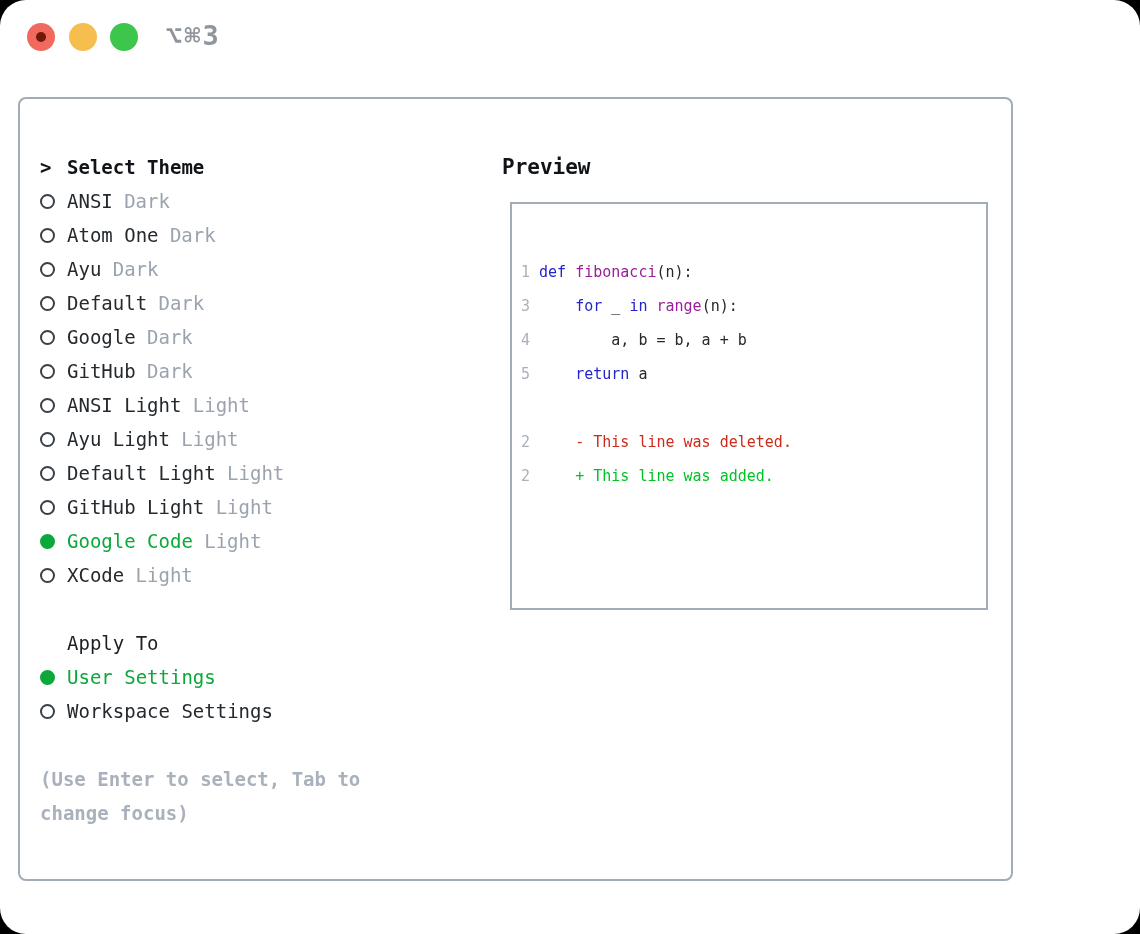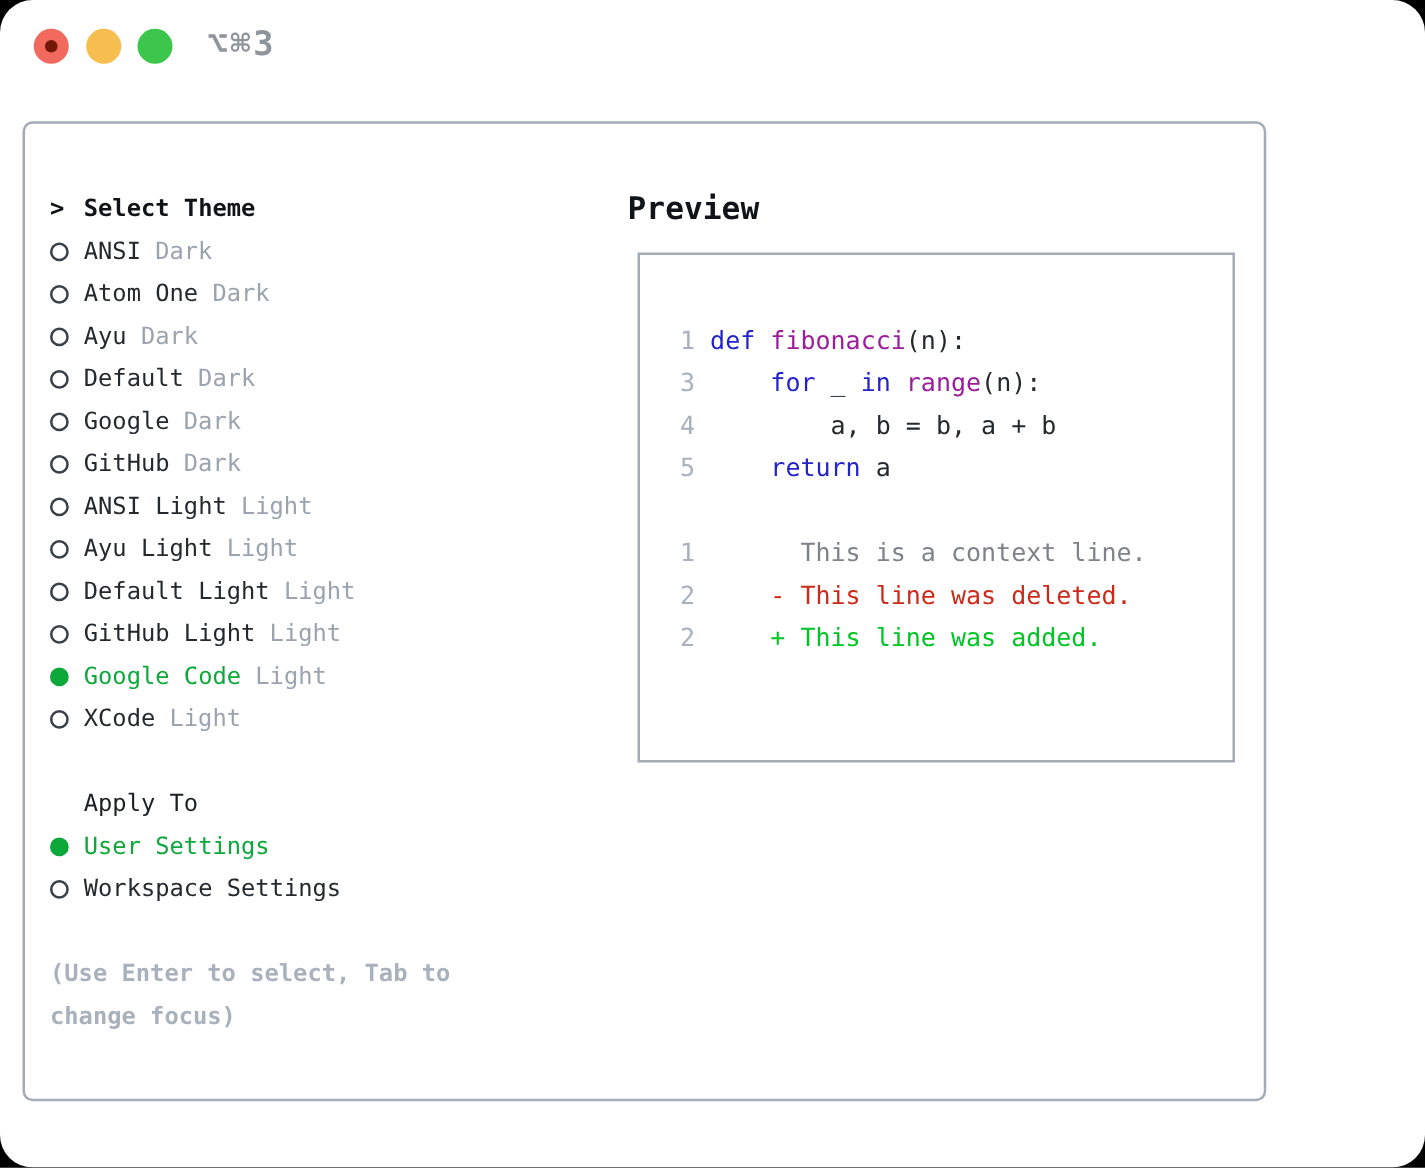--- a/index.html
+++ b/index.html
@@ -27,23 +27,23 @@
   .radio{width:15px;height:15px;border-radius:50%;border:2px solid var(--radio-stroke);box-sizing:border-box;}
   .radio.filled{background:var(--green);border-color:var(--green);}
   .sel .name{color:var(--green);text-align:right;}
   .name{margin-right:0.6em;}
   .tag{color:var(--muted);}
   .spacer{height:34px;}
   .section-title{color:#1c2024;}
   .help{margin-top:0;color:var(--faint);white-space:normal;font-weight:bold;}
 
   
-  .preview-title{position:absolute;left:482px;top:51px;height:34px;line-height:34px;font-size:25px;font-weight:bold;color:#101317;}
+  .preview-title{position:absolute;left:482px;top:51px;height:34px;line-height:34px;font-size:21px;font-weight:bold;color:#101317;}
   .preview-box{position:absolute;left:490px;top:103px;width:478px;height:408px;border:2px solid var(--border);box-sizing:border-box;overflow:hidden;}
-  .codewrap{padding:51px 0 0 32px;font-size:20px;line-height:34px;}
+  .codewrap{padding:51px 0 0 9px;font-size:15px;line-height:34px;}
   .cl{height:34px;white-space:pre;}
   .diff-block{margin-top:34px;}
 </style>
 </head>
 <body>
 
 <div class="window">
 
   <div class="titlebar">
     <span class="light red">
@@ -98,21 +98,20 @@
 
     <div class="preview-box">
       <div class="codewrap">
         <div class="code-block">
             <div class="cl"><span style="color: rgb(169, 177, 188);">1 </span><span style="color: rgb(35, 35, 203);">def </span><span style="color: rgb(155, 29, 155);">fibonacci</span><span style="color: rgb(36, 41, 46);">(n):</span></div>
             <div class="cl"><span style="color: rgb(169, 177, 188);">3</span><span style="color: rgb(36, 41, 46);">     </span><span style="color: rgb(35, 35, 203);">for</span><span style="color: rgb(36, 41, 46);"> _ </span><span style="color: rgb(35, 35, 203);">in</span><span style="color: rgb(36, 41, 46);"> </span><span style="color: rgb(155, 29, 155);">range</span><span style="color: rgb(36, 41, 46);">(n):</span></div>
             <div class="cl"><span style="color: rgb(169, 177, 188);">4</span><span style="color: rgb(36, 41, 46);">         a, b = b, a + b</span></div>
             <div class="cl"><span style="color: rgb(169, 177, 188);">5</span><span style="color: rgb(36, 41, 46);">     </span><span style="color: rgb(35, 35, 203);">return</span><span style="color: rgb(36, 41, 46);"> a</span></div>
           </div>
         <div class="diff-block">
-            <div class="cl"><span style="color: rgb(169, 177, 188);">1</span><span style="color: rgb(126, 131, 137);">       This is a context line.</span></div>
             <div class="cl"><span style="color: rgb(169, 177, 188);">2</span><span style="color: rgb(36, 41, 46);">     </span><span style="color: rgb(204, 42, 26);">- This line was deleted.</span></div>
             <div class="cl"><span style="color: rgb(169, 177, 188);">2</span><span style="color: rgb(36, 41, 46);">     </span><span style="color: rgb(0, 196, 36);">+ This line was added.</span></div>
           </div>
       </div>
     </div>
 
   </div>
 </div>
 
 </body></html>

